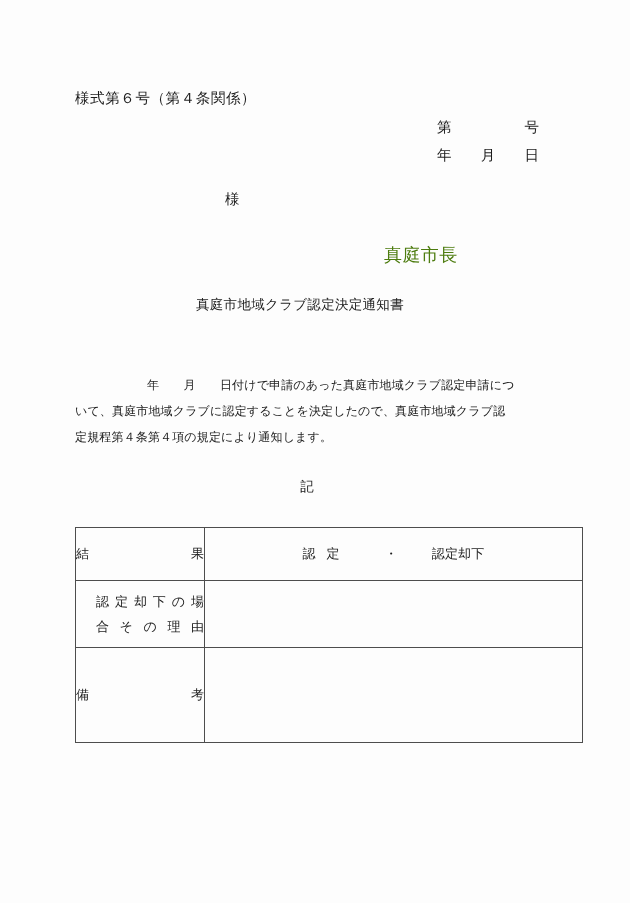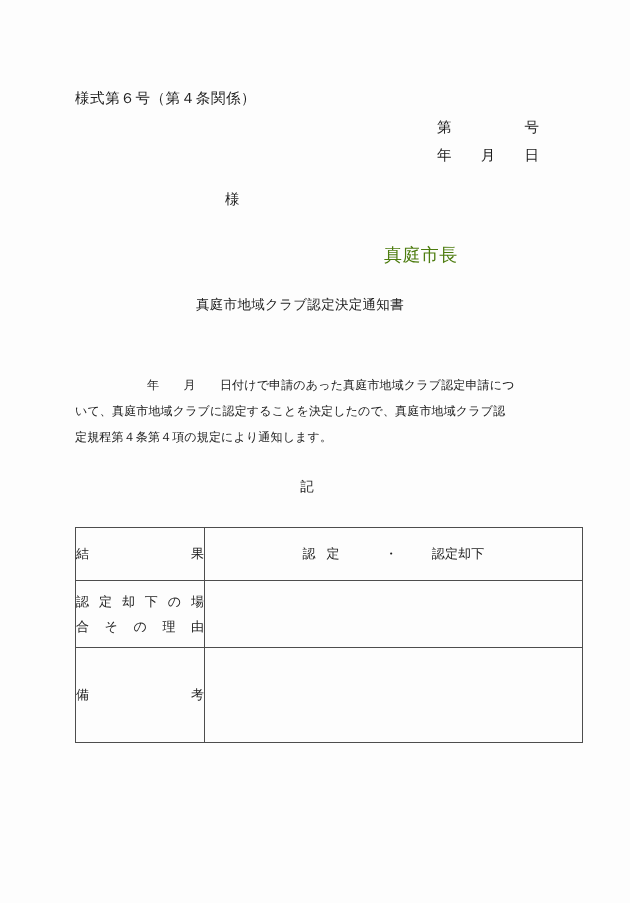--- a/index.html
+++ b/index.html
@@ -168,20 +168,21 @@
     text-align: justify;
     text-align-last: justify;
     white-space: nowrap;
   }
   .label-spaced {
     display: block;
     text-align: justify;
     text-align-last: justify;
     white-space: nowrap;
     line-height: 25px;
+    margin-left: 20px;
   }
 
   .value-cell {
     padding: 0 14px;
   }
   .result-options {
     display: block;
     white-space: pre;
     text-align: center;
     letter-spacing: 0.2px;

